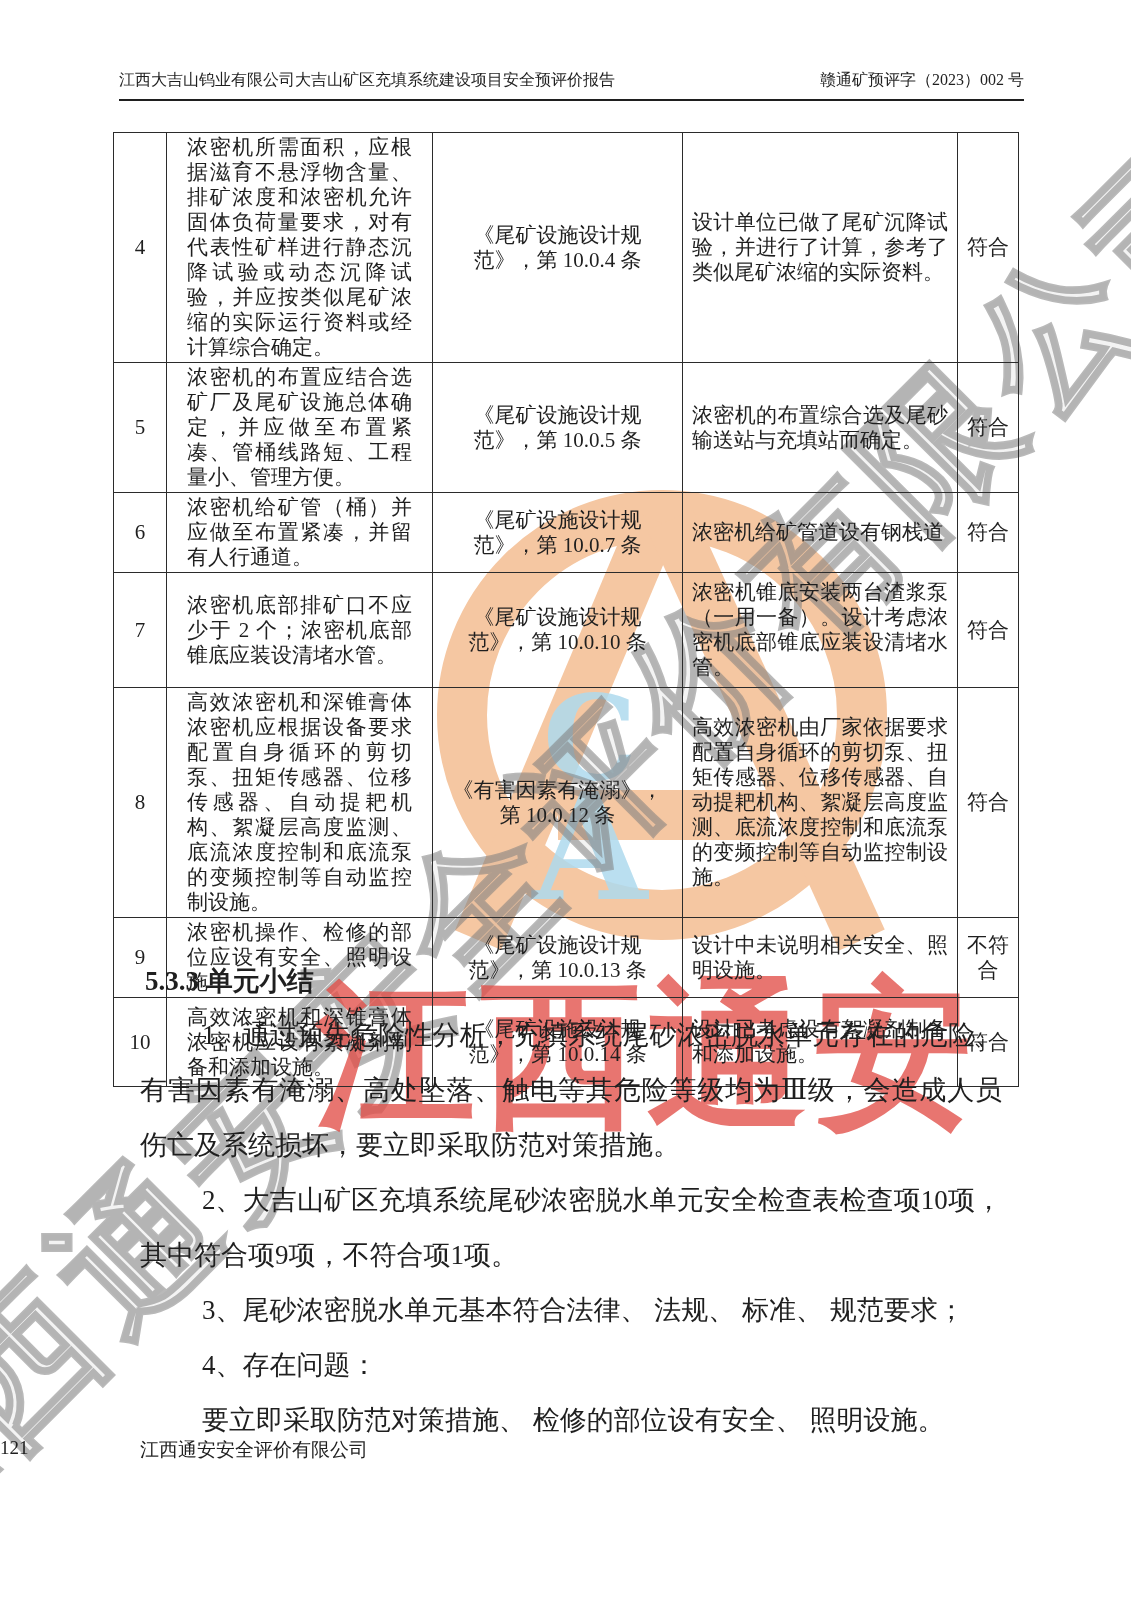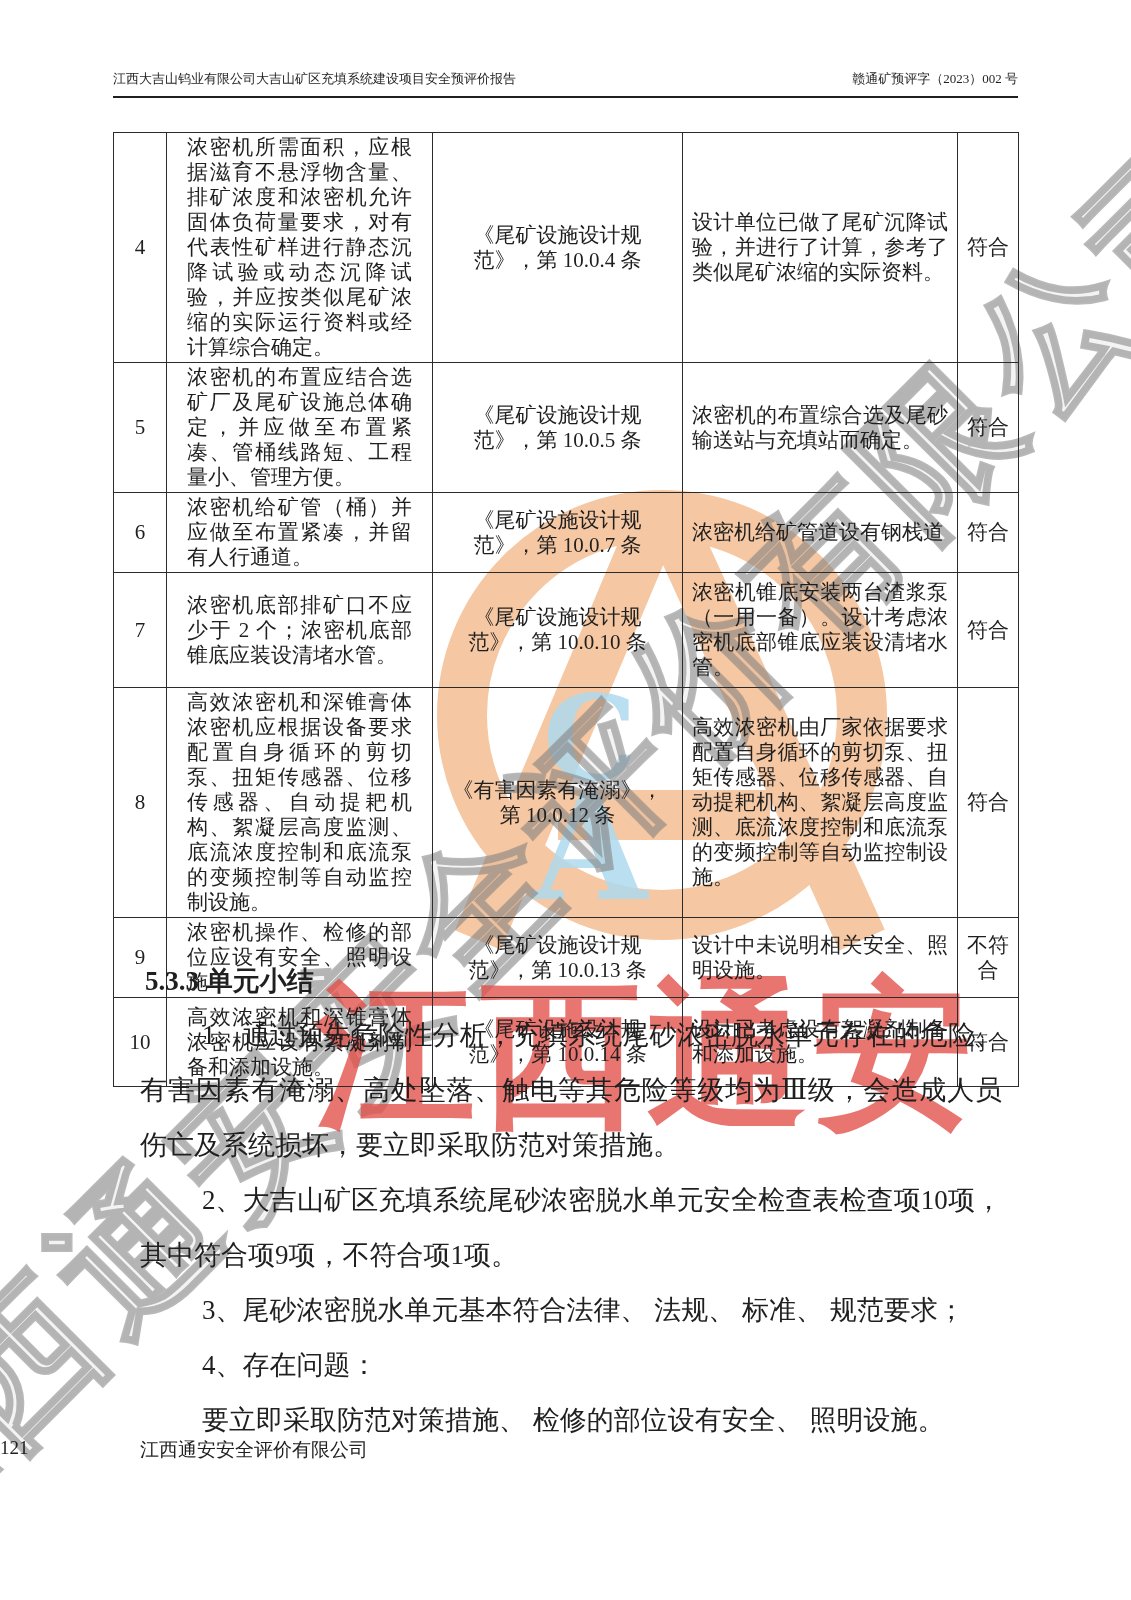--- a/index.html
+++ b/index.html
@@ -36,23 +36,23 @@
   .wm-red{
     left:315px;top:975px;width:700px;
     font-size:160px;letter-spacing:6px;line-height:1;
     font-family:"Liberation Sans","DejaVu Sans",sans-serif;
     font-weight:bold;white-space:nowrap;
     color:rgba(226,78,72,0.78);
   }
   
   .content{position:absolute;inset:0;z-index:2;}
   .hdr{
-    position:absolute;left:113px;top:70px;width:905px;
+    position:absolute;left:119px;top:70px;width:905px;
     display:flex;justify-content:space-between;align-items:flex-end;
-    font-size:13px;
+    font-size:16px;
     border-bottom:2px solid #1f1f1f;
     padding-bottom:8px;
   }
   
   table.chk{
     position:absolute;left:113px;top:132px;width:905px;
     border-collapse:collapse;table-layout:fixed;
     font-size:21px;line-height:25px;
   }
   table.chk td{

